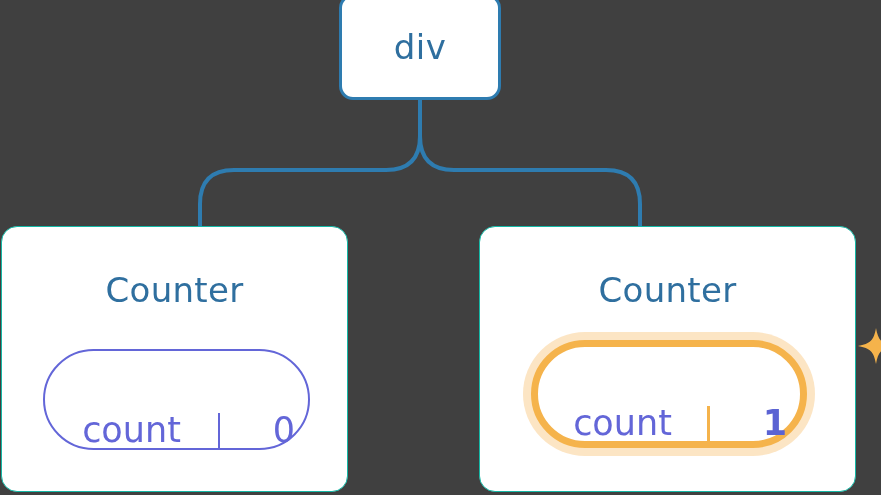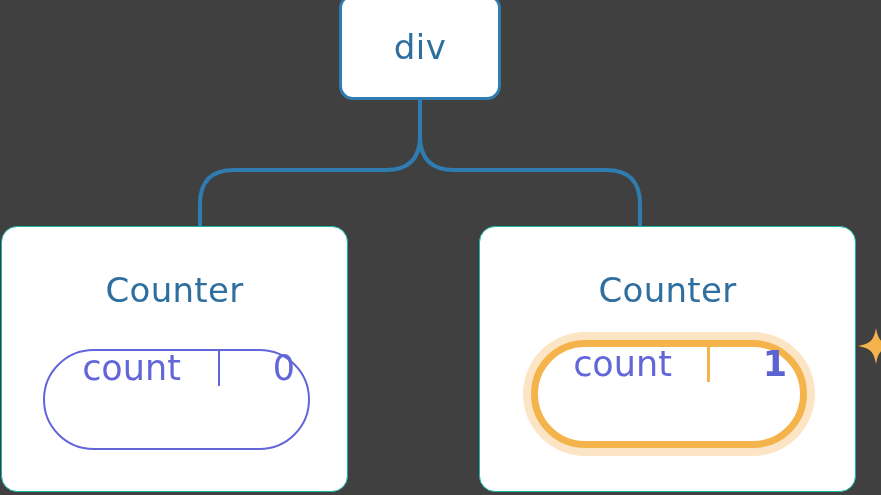--- a/index.html
+++ b/index.html
@@ -95,21 +95,21 @@
     top: 122px;
   }
   #pill-wrap-right {
     left: 51px;
     top: 113px;
   }
 
   .pill {
     position: relative;
     display: flex;
-    align-items: flex-start;
+    align-items: flex-end;
     box-sizing: border-box;
     background: #ffffff;
     gap: 40px;
   }
   .pill-plain {
     width: 267px;
     height: 101px;
     border: 2px solid #6366d8;
     border-radius: 51px;
   }

